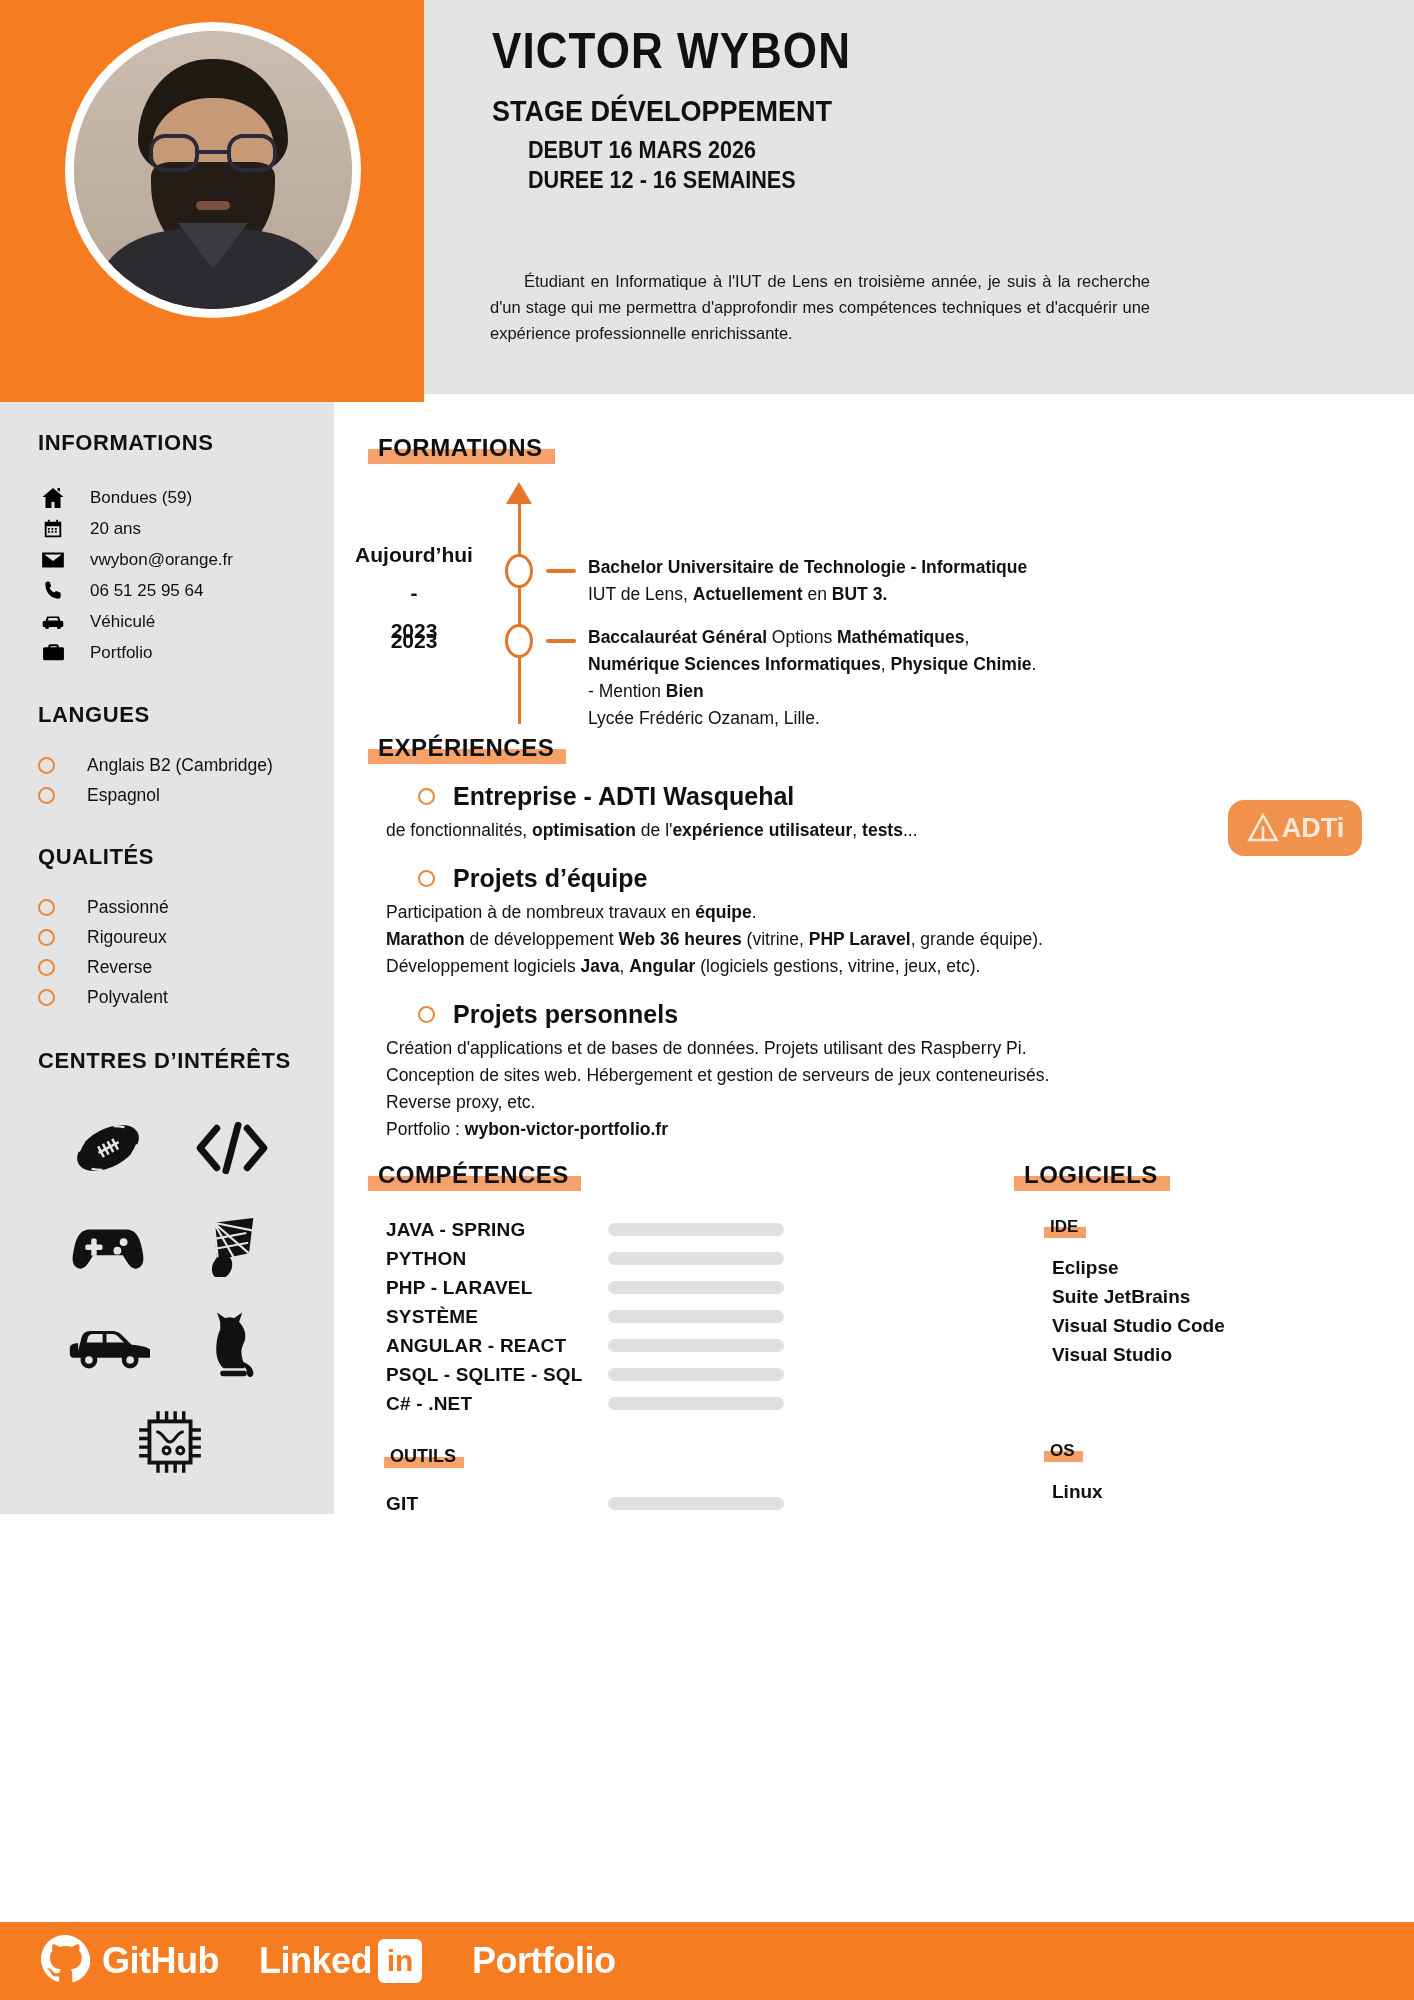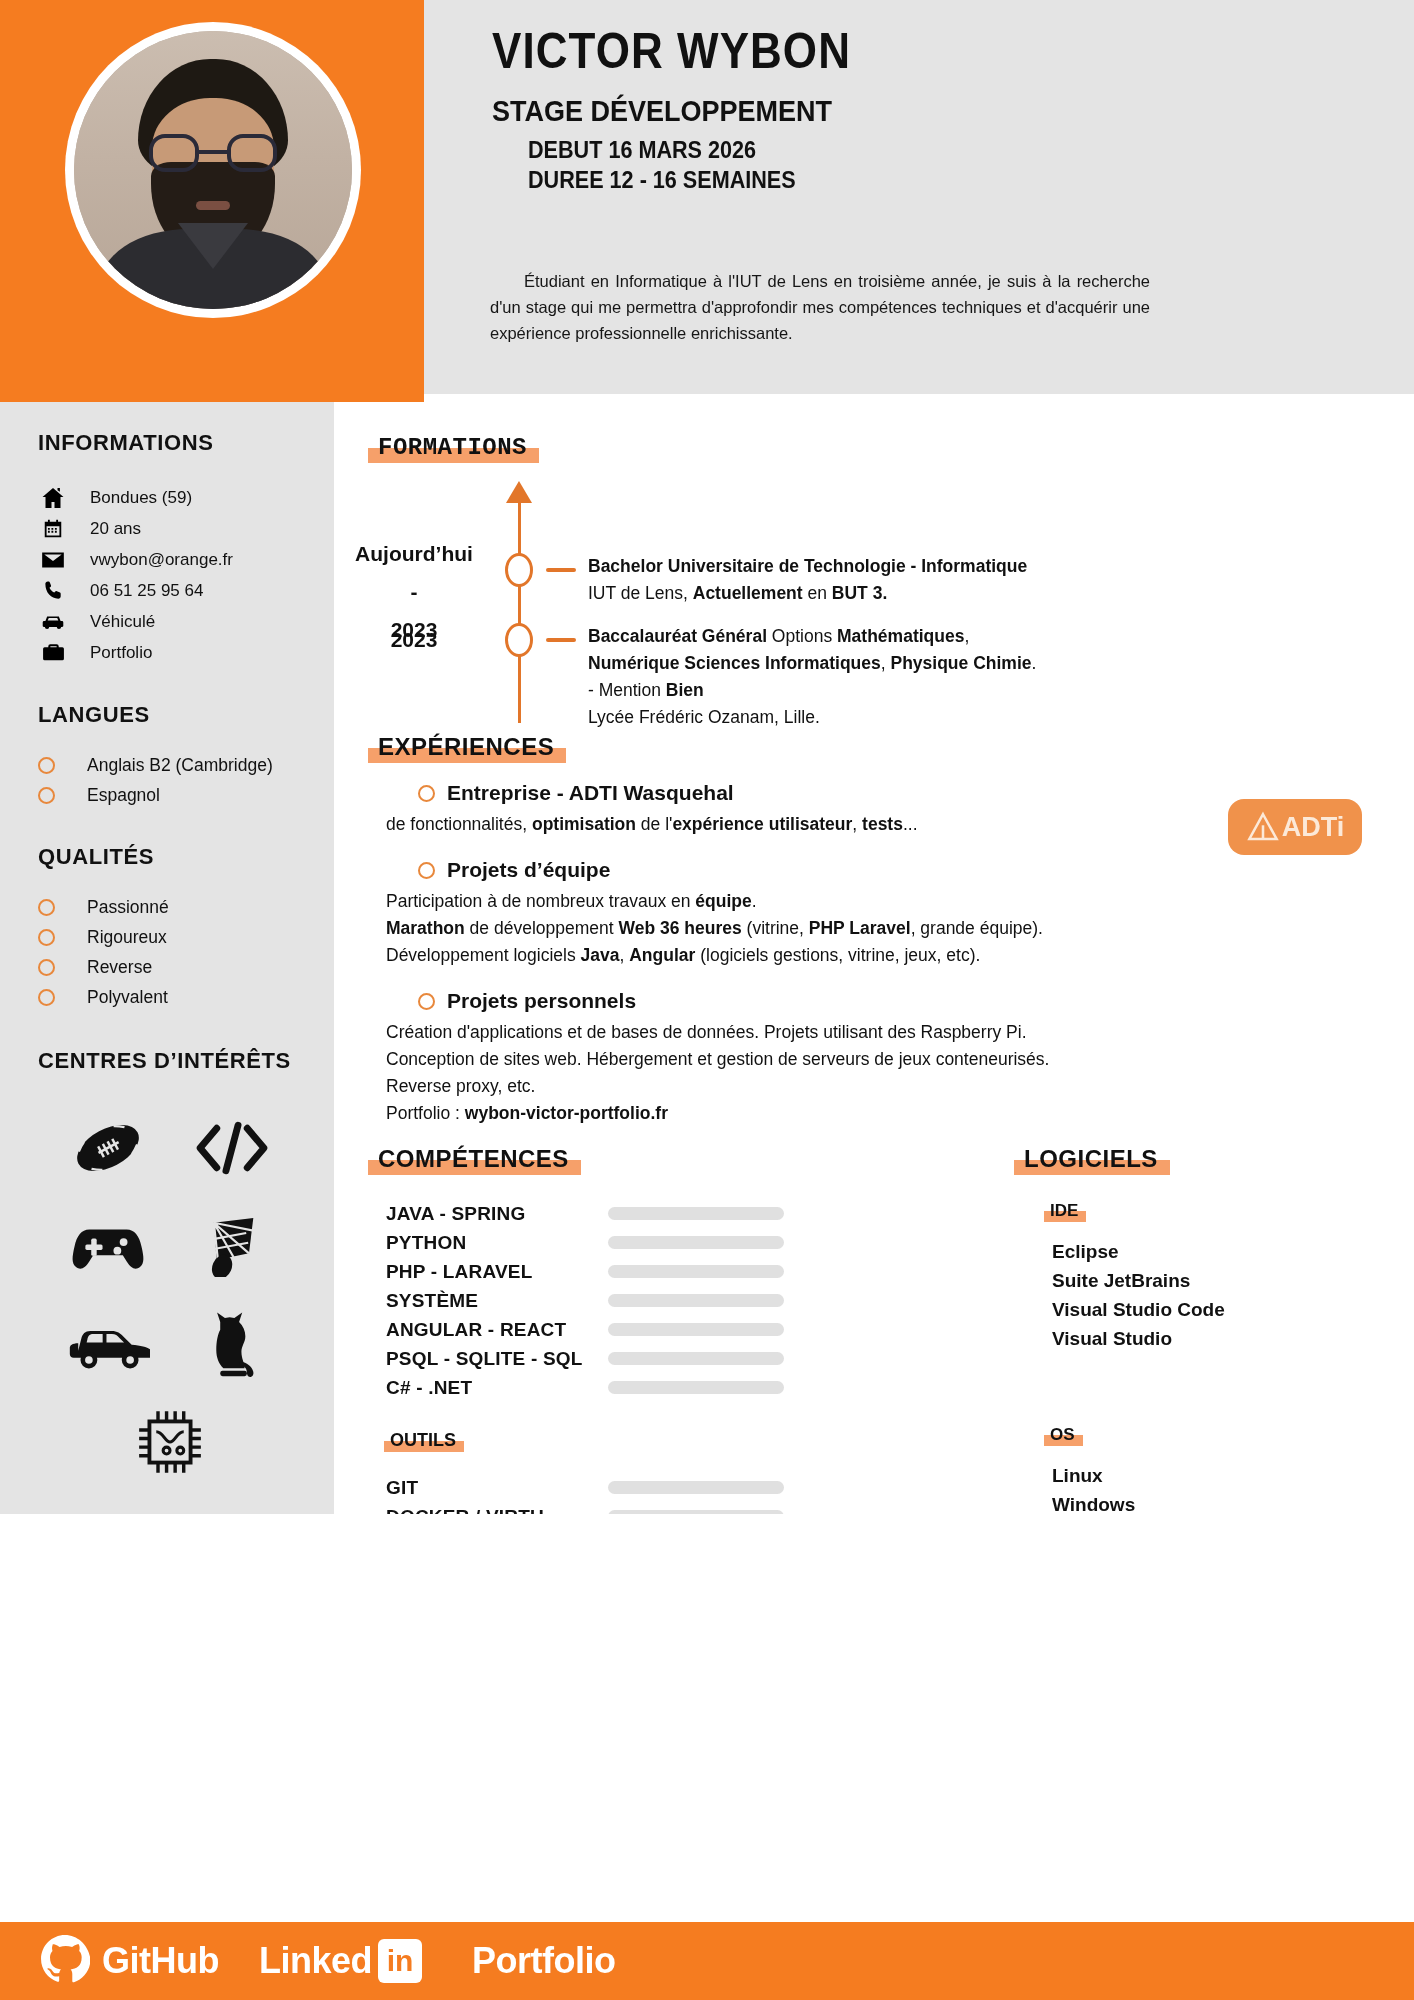--- a/index.html
+++ b/index.html
@@ -87,21 +87,21 @@
   .tl-dot { position:absolute; left:171px; width:28px; height:34px; border:3px solid #E2762A; border-radius:50%; background:#fff; }
   .tl-dash { position:absolute; left:212px; width:30px; height:4px; background:#E2762A; border-radius:2px; }
   .tl-when { position:absolute; left:0; width:160px; text-align:center; font-size:21px; font-weight:700; line-height:38px; }
   .tl-body { position:absolute; left:254px; width:700px; font-size:17.5px; line-height:27px; }
   .tl-body b { font-weight:700; }
 
   
   .exp-item { margin-top:20px; position:relative; }
   .exp-head { display:flex; align-items:center; }
   .exp-o { width:17px; height:17px; border:2.6px solid #E8883C; border-radius:50%; margin-left:32px; }
-  .exp-h-txt { font-size:21px; font-weight:700; margin-left:12px; }
+  .exp-h-txt { font-size:25px; font-weight:700; margin-left:18px; }
   .exp-p { margin-top:6px; font-size:17.5px; line-height:27px; color:#111; }
   .exp-p b { font-weight:700; }
 
   .adti-logo { position:absolute; right:26px; top:18px; width:134px; height:56px; background:#F0924B;
       border-radius:16px; display:flex; align-items:center; justify-content:center; }
   .adti-logo svg { display:block; }
   .adti-txt { color:#FCE9D8; font-size:27px; font-weight:600; letter-spacing:0; margin-left:2px; }
 
   
   .skills-zone { position:relative; margin-top:18px; }
@@ -346,21 +346,21 @@
             <circle cx="38" cy="52" r="4" stroke-width="3.6"></circle>
             <circle cx="54" cy="52" r="4" stroke-width="3.6"></circle>
           </svg>
         </div>
       </div>
     </div>
   </div>
 
   <div class="main">
 
-    <div style="margin:32px 0 0 44px;font-family:Liberation Mono, monospace;">
+    <div style="margin:32px 0 0 44px;">
       <div class="sec-title">
         <span class="hl"></span><span>FORMATIONS</span>
       </div>
     </div>
 
     <div class="tl">
       <div class="tl-arrow"></div>
       <div class="tl-axis"></div>
 
       <div class="tl-dot" style="top:58px;"></div>

